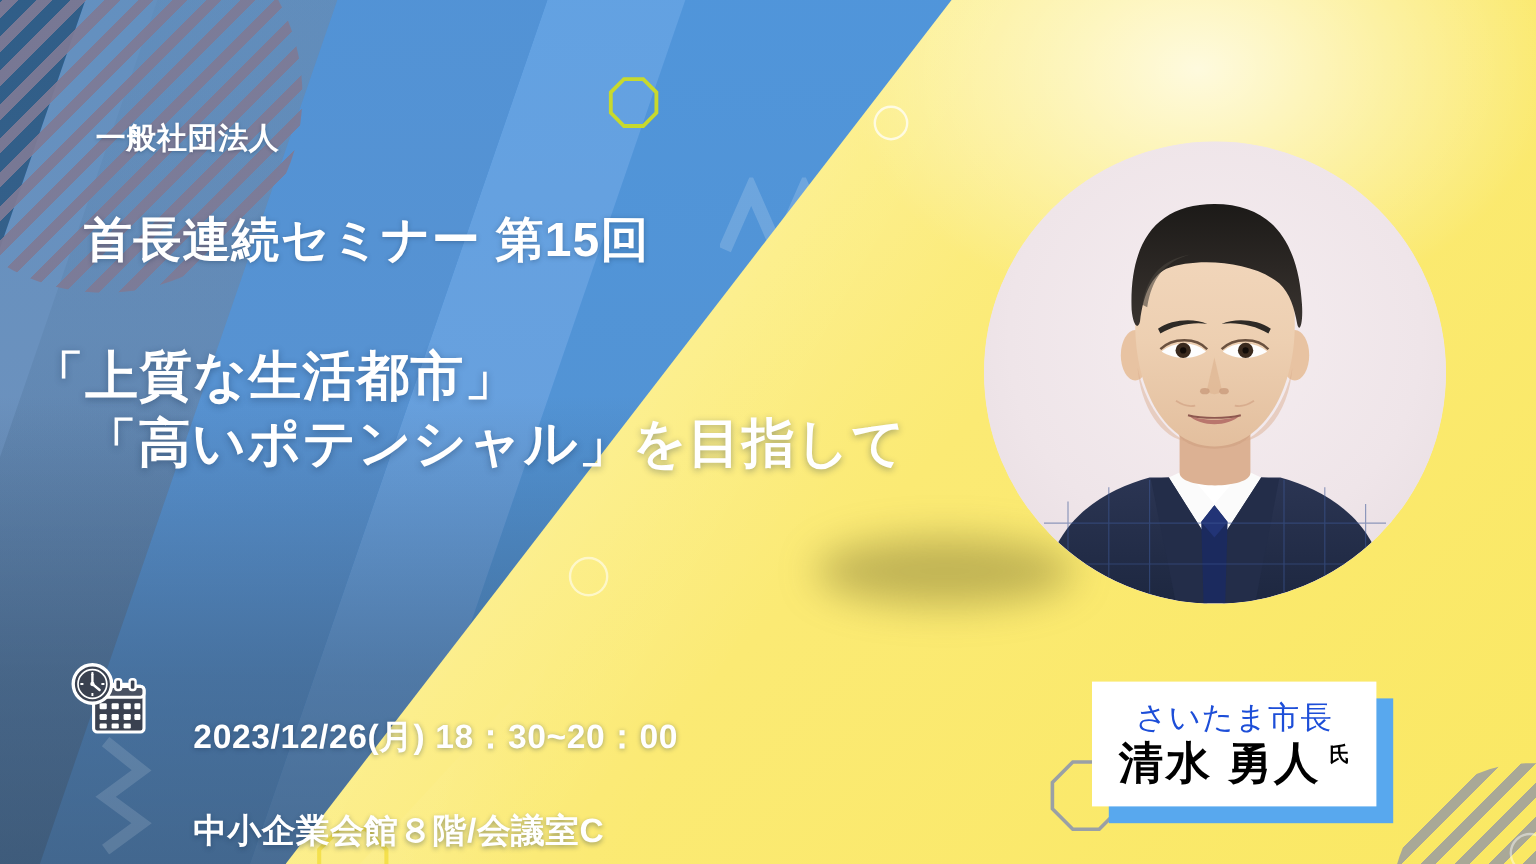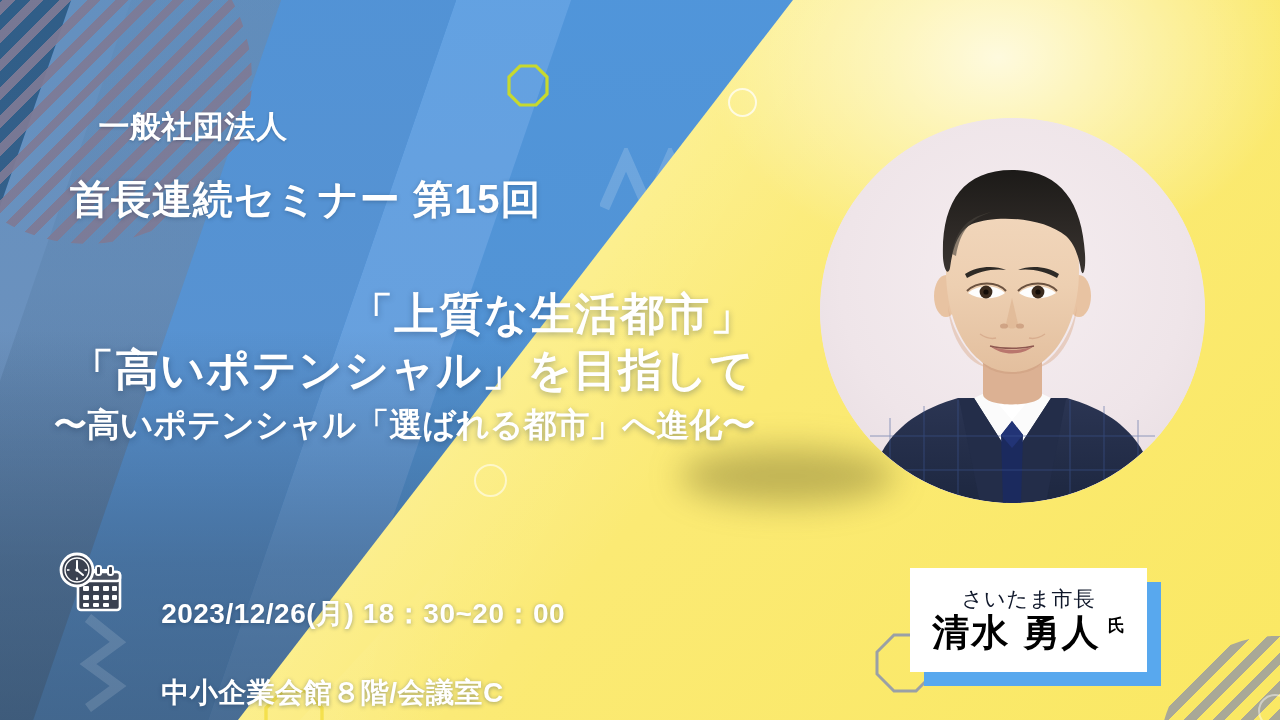--- a/index.html
+++ b/index.html
@@ -61,47 +61,47 @@
 
   .ellipse-shadow{position:absolute;left:680px;top:448px;width:215px;height:56px;border-radius:50%;
     background:rgba(105,98,40,.40);filter:blur(16px);}
 
   
   .portrait{position:absolute;left:820px;top:118px;width:385px;height:385px;border-radius:50%;overflow:hidden;
     background:radial-gradient(circle at 50% 42%, #f4ecef 0%, #efe5e9 60%, #e9dfe4 100%);}
   .portrait svg{display:block;width:100%;height:100%;}
 
   
-  .presenter{position:absolute;left:62px;top:66px;color:#fff;font-weight:bold;
-    font-size:31px;line-height:1.32;letter-spacing:.5px;white-space:pre;
+  .presenter{position:absolute;left:50px;top:66px;color:#fff;font-weight:bold;
+    font-size:25px;line-height:1.32;letter-spacing:.5px;white-space:pre;
     text-shadow:0 1px 3px rgba(20,45,75,.35);}
   .presenter .l2{margin-left:18px;display:block;}
 
   .series{position:absolute;left:70px;top:172px;color:#fff;font-weight:bold;
     font-size:40px;letter-spacing:1px;white-space:pre;
     text-shadow:0 1px 4px rgba(20,45,75,.35);}
 
   .title{position:absolute;left:26px;top:286px;color:#fff;font-weight:bold;
-    text-shadow:0 2px 6px rgba(20,45,75,.38);text-align:right;}
+    text-shadow:0 2px 6px rgba(20,45,75,.38);}
   .title .t1{display:block;font-size:44px;line-height:1.28;letter-spacing:1px;white-space:pre;}
   .title .t2{display:block;font-size:44px;line-height:1.28;letter-spacing:1px;white-space:pre;margin-left:44px;}
   .title .t3{display:block;font-size:33px;line-height:1.34;letter-spacing:0;white-space:pre;margin-top:4px;}
 
   .datebox{position:absolute;left:128px;top:554px;color:#fff;font-weight:bold;
     font-size:28px;line-height:1.42;letter-spacing:.5px;white-space:pre;
     text-shadow:0 1px 4px rgba(20,45,75,.40);}
 
   .cal-icon{position:absolute;left:56px;top:550px;width:68px;height:68px;}
   .cal-icon svg{display:block;}
 
   
   .nameplate-shadow{position:absolute;left:924px;top:582px;width:237px;height:104px;background:#58a8ee;}
   .nameplate{position:absolute;left:910px;top:568px;width:237px;height:104px;background:#fff;
     display:flex;flex-direction:column;align-items:center;justify-content:center;}
-  .np-role{font-size:21px;color:#0f172a;letter-spacing:1px;line-height:1.1;margin-bottom:4px;white-space:pre;}
+  .np-role{font-size:26px;color:#1d4ed8;letter-spacing:1px;line-height:1.1;margin-bottom:4px;white-space:pre;}
   .np-name-row{display:flex;align-items:flex-start;justify-content:center;}
   .np-name{font-size:37px;font-weight:bold;color:#000;letter-spacing:2px;line-height:1.05;white-space:pre;}
   .np-suffix{font-size:17px;font-weight:bold;color:#000;margin-left:7px;}
 </style>
 </head>
 <body>
 
 <div id="poster">
 
   <div class="bg-layer">
@@ -244,21 +244,20 @@
 
   <div class="presenter">
     <span>一般社団法人</span>
   </div>
 
   <div class="series">首長連続セミナー 第15回</div>
 
   <div class="title">
     <span class="t1">「上質な生活都市」</span>
     <span class="t2">「高いポテンシャル」を目指して</span>
-    <span class="t3">〜高いポテンシャル「選ばれる都市」へ進化〜</span>
   </div>
 
   <div class="cal-icon">
     <svg width="68" height="68" viewBox="0 0 68 68">
 
       <rect x="22" y="22" width="42" height="38" rx="3" fill="#3a4150" stroke="#ffffff" stroke-width="2.6"></rect>
       <rect x="22" y="22" width="42" height="9" rx="3" fill="#4a5262" stroke="#ffffff" stroke-width="2.6"></rect>
 
       <rect x="28" y="16" width="5" height="9" rx="2" fill="#3a4150" stroke="#ffffff" stroke-width="2"></rect>
       <rect x="40" y="16" width="5" height="9" rx="2" fill="#3a4150" stroke="#ffffff" stroke-width="2"></rect>

